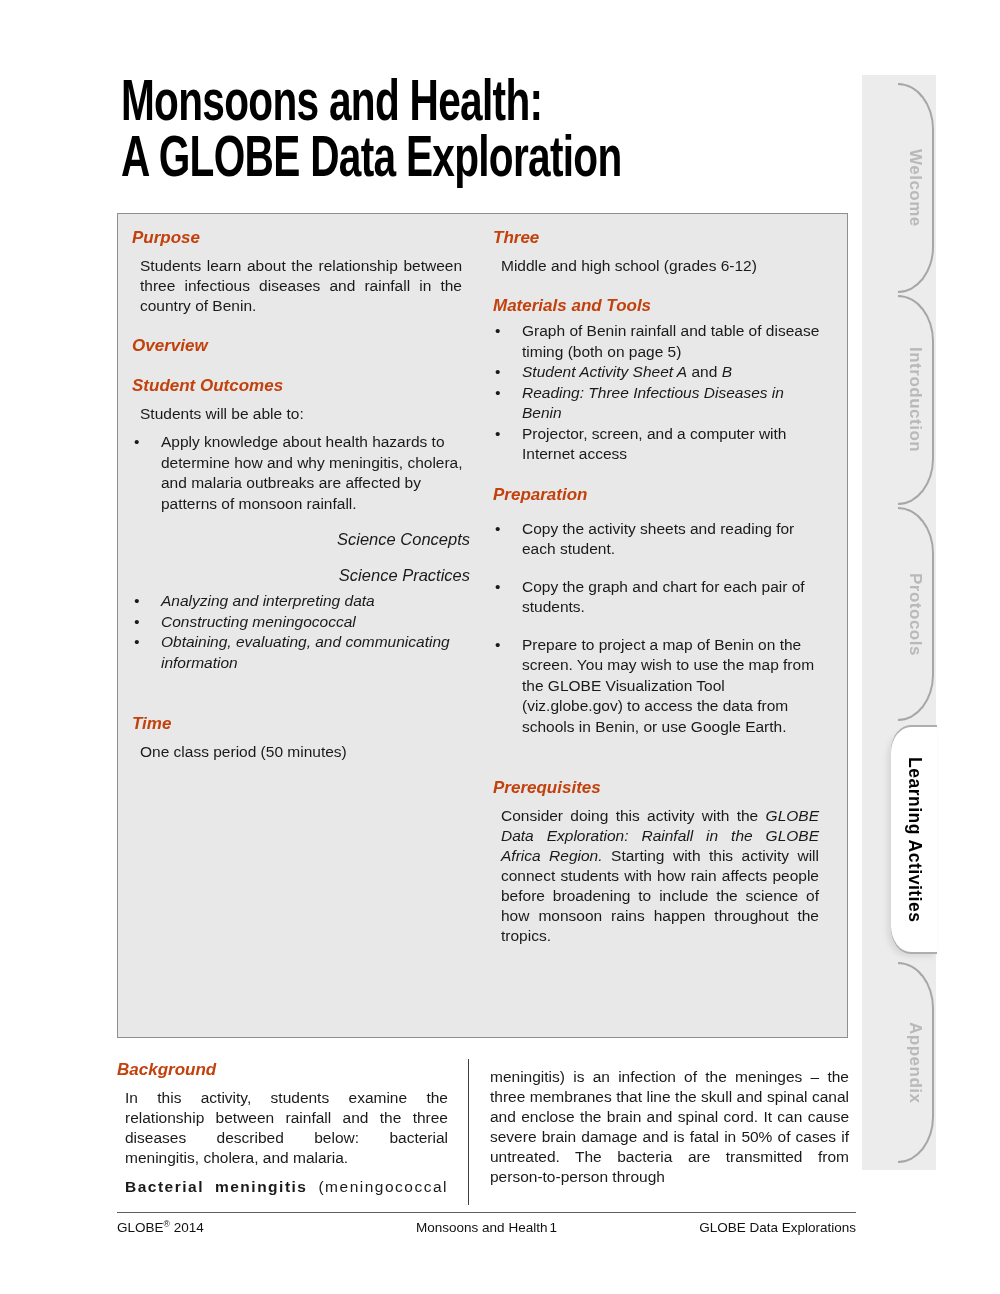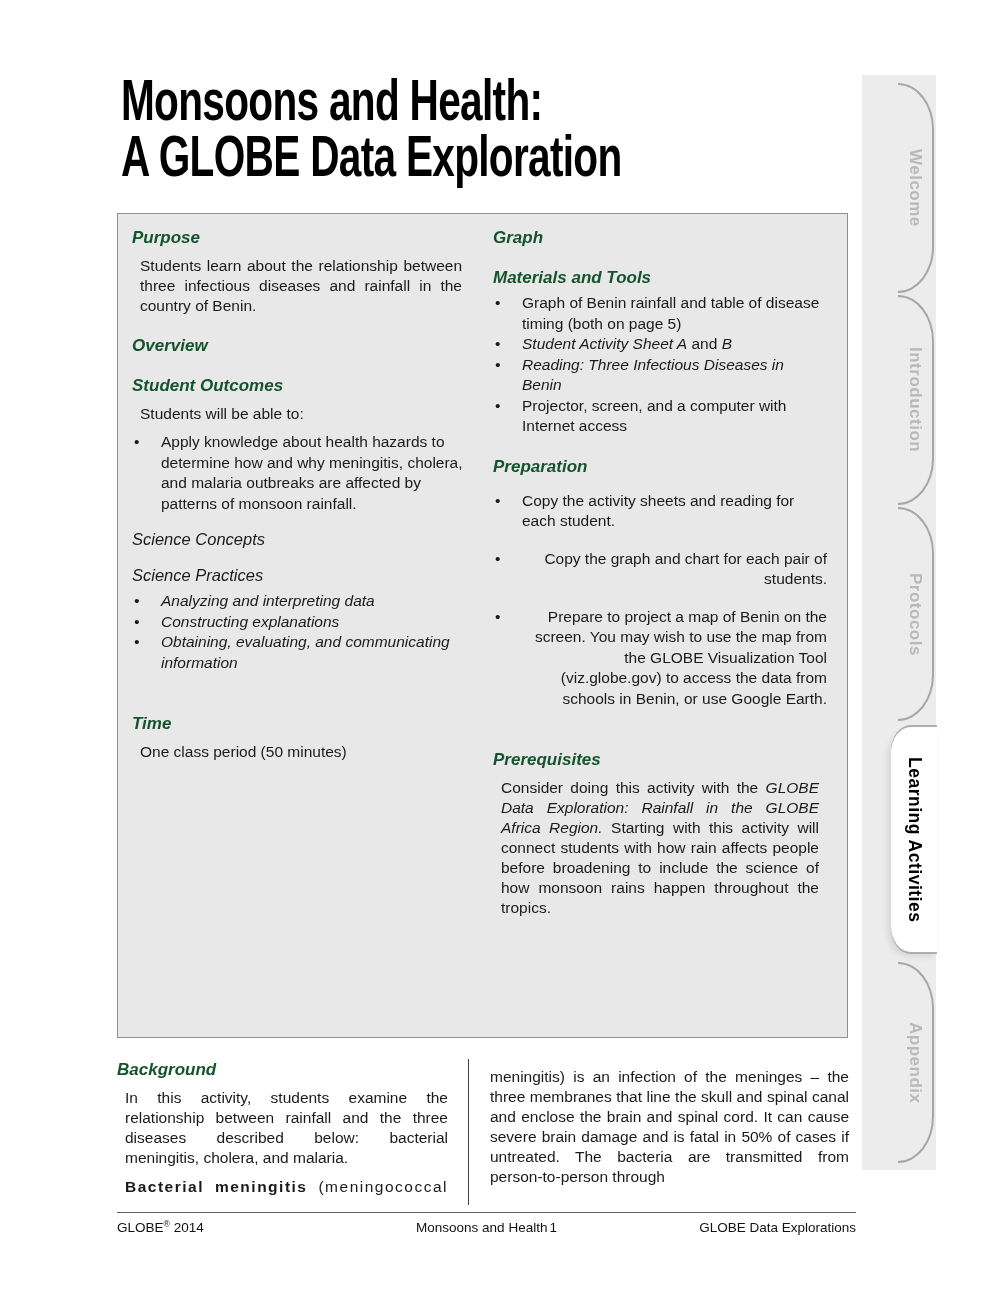--- a/index.html
+++ b/index.html
@@ -15,29 +15,29 @@
   }
   .title span{display:block;}
   
   .infobox{
     position:absolute;left:117px;top:213px;width:731px;height:825px;
     background:#e8e8e8;border:1px solid #8f8f8f;box-sizing:border-box;
     padding:13px 20px 0 14px;display:flex;gap:23px;
   }
   .col-left{width:338px;flex:none;}
   .col-right{flex:1;min-width:0;}
-  .h{font-size:17px;font-weight:bold;font-style:italic;margin:19px 0 5px;line-height:21px;color:#14532d;}
+  .h{font-size:17px;font-weight:bold;font-style:italic;margin:19px 0 5px;line-height:21px;color:#c2410c;}
   .h.first{margin-top:0;}
-  .sh{font-size:16.5px;font-style:italic;margin:15px 0 5px;line-height:21px;}
+  .sh{font-size:16.5px;font-style:italic;margin:15px 0 5px;line-height:21px;text-align:right;}
   .p{font-size:15.5px;line-height:20px;margin:8px;}
   .just{text-align:justify;}
   ul.blist{margin:3px 0 0;padding:0;list-style:none;}
   ul.blist li{position:relative;padding-left:29px;font-size:15.5px;line-height:20.5px;margin:0;}
   ul.blist li::before{content:"\2022";position:absolute;left:2px;top:0;}
-  ul.spaced li + li{margin-top:17px;text-align:right;}
+  ul.spaced li + li{margin-top:17px;}
   .gap36{}
   .gap40{margin-top:40px;}
   .it{font-style:italic;}
   .b{font-weight:bold;}
   
   .bg-section{position:absolute;left:117px;top:1059px;width:740px;display:flex;}
   .bg-left{width:351px;flex:none;box-sizing:border-box;padding-right:12px;}
   .bg-right{flex:1;border-left:1px solid #3f3f3f;box-sizing:border-box;padding-left:13px;}
   .bg-left .h{margin:0 0 5px;}
   .p2{margin-top:9px;}
@@ -98,30 +98,31 @@
       <p class="p">Students will be able to:</p>
       <ul class="blist">
         <li>Apply knowledge about health hazards to determine how and why meningitis, cholera, and malaria outbreaks are affected by patterns of monsoon rainfall.</li>
       </ul>
 
       <div class="sh">Science Concepts</div>
 
       <div class="sh gap36">Science Practices</div>
       <ul class="blist it">
         <li>Analyzing and interpreting data</li>
-        <li>Constructing explanations</li>
+        <li>Constructing meningococcal</li>
         <li>Obtaining, evaluating, and communicating information</li>
       </ul>
 
       <div class="h gap40">Time</div>
       <p class="p">One class period (50 minutes)</p>
     </div>
 
     <div class="col-right">
-      <div class="h first">Graph</div>
+      <div class="h first">Three</div>
+      <p class="p">Middle and high school (grades 6-12)</p>
 
       <div class="h">Materials and Tools</div>
       <ul class="blist">
         <li>Graph of Benin rainfall and table of disease timing (both on page 5)</li>
         <li><span class="it">Student Activity Sheet A</span><span> and </span><span class="it">B</span></li>
         <li class="it">Reading: Three Infectious Diseases in Benin</li>
         <li>Projector, screen, and a computer with Internet access</li>
       </ul>
 
       <div class="h gap36" style="margin-bottom:14px;">Preparation</div>

